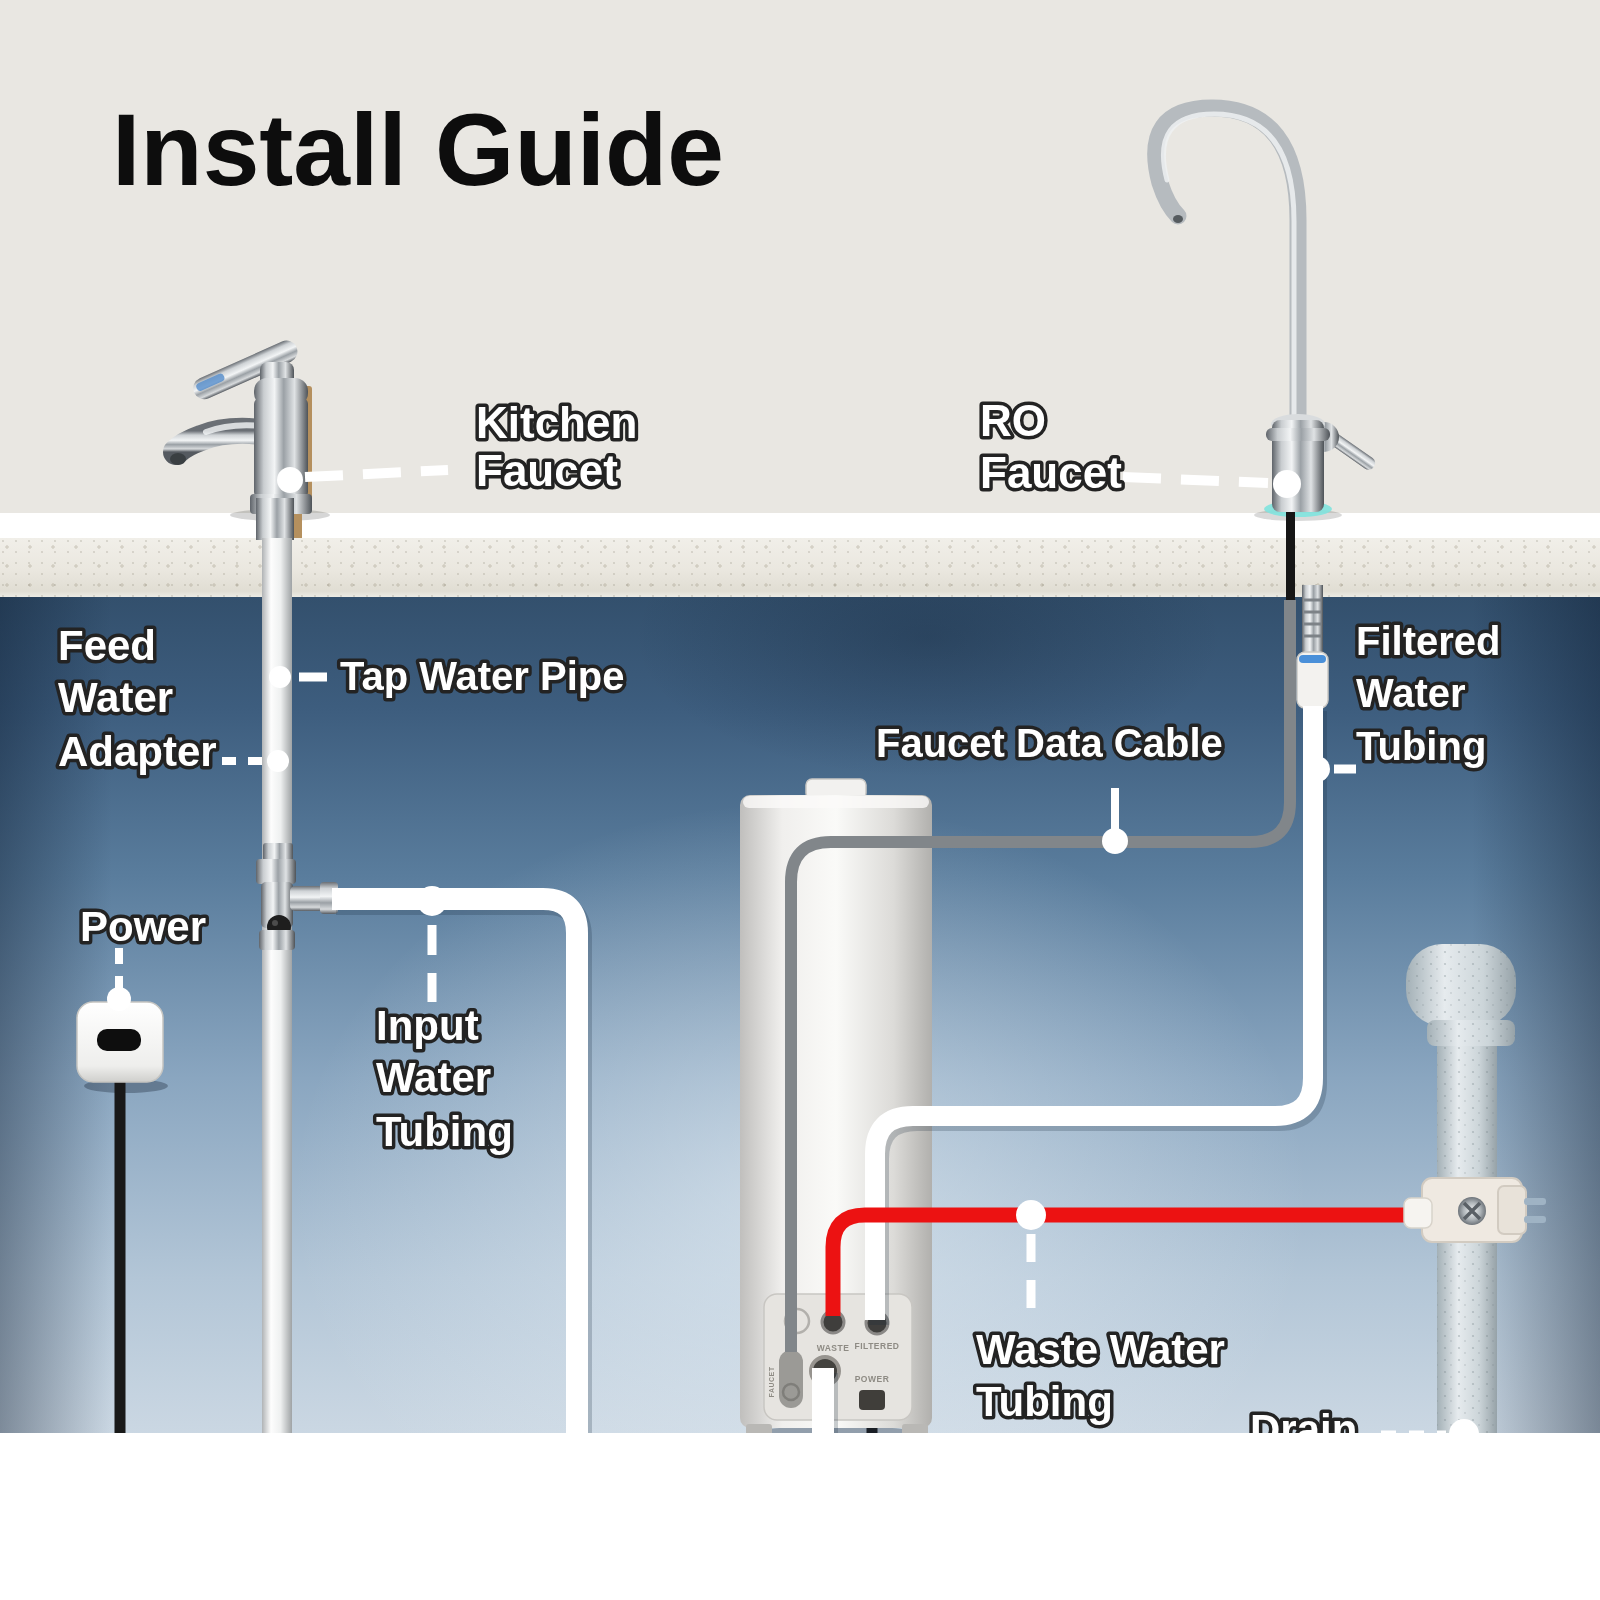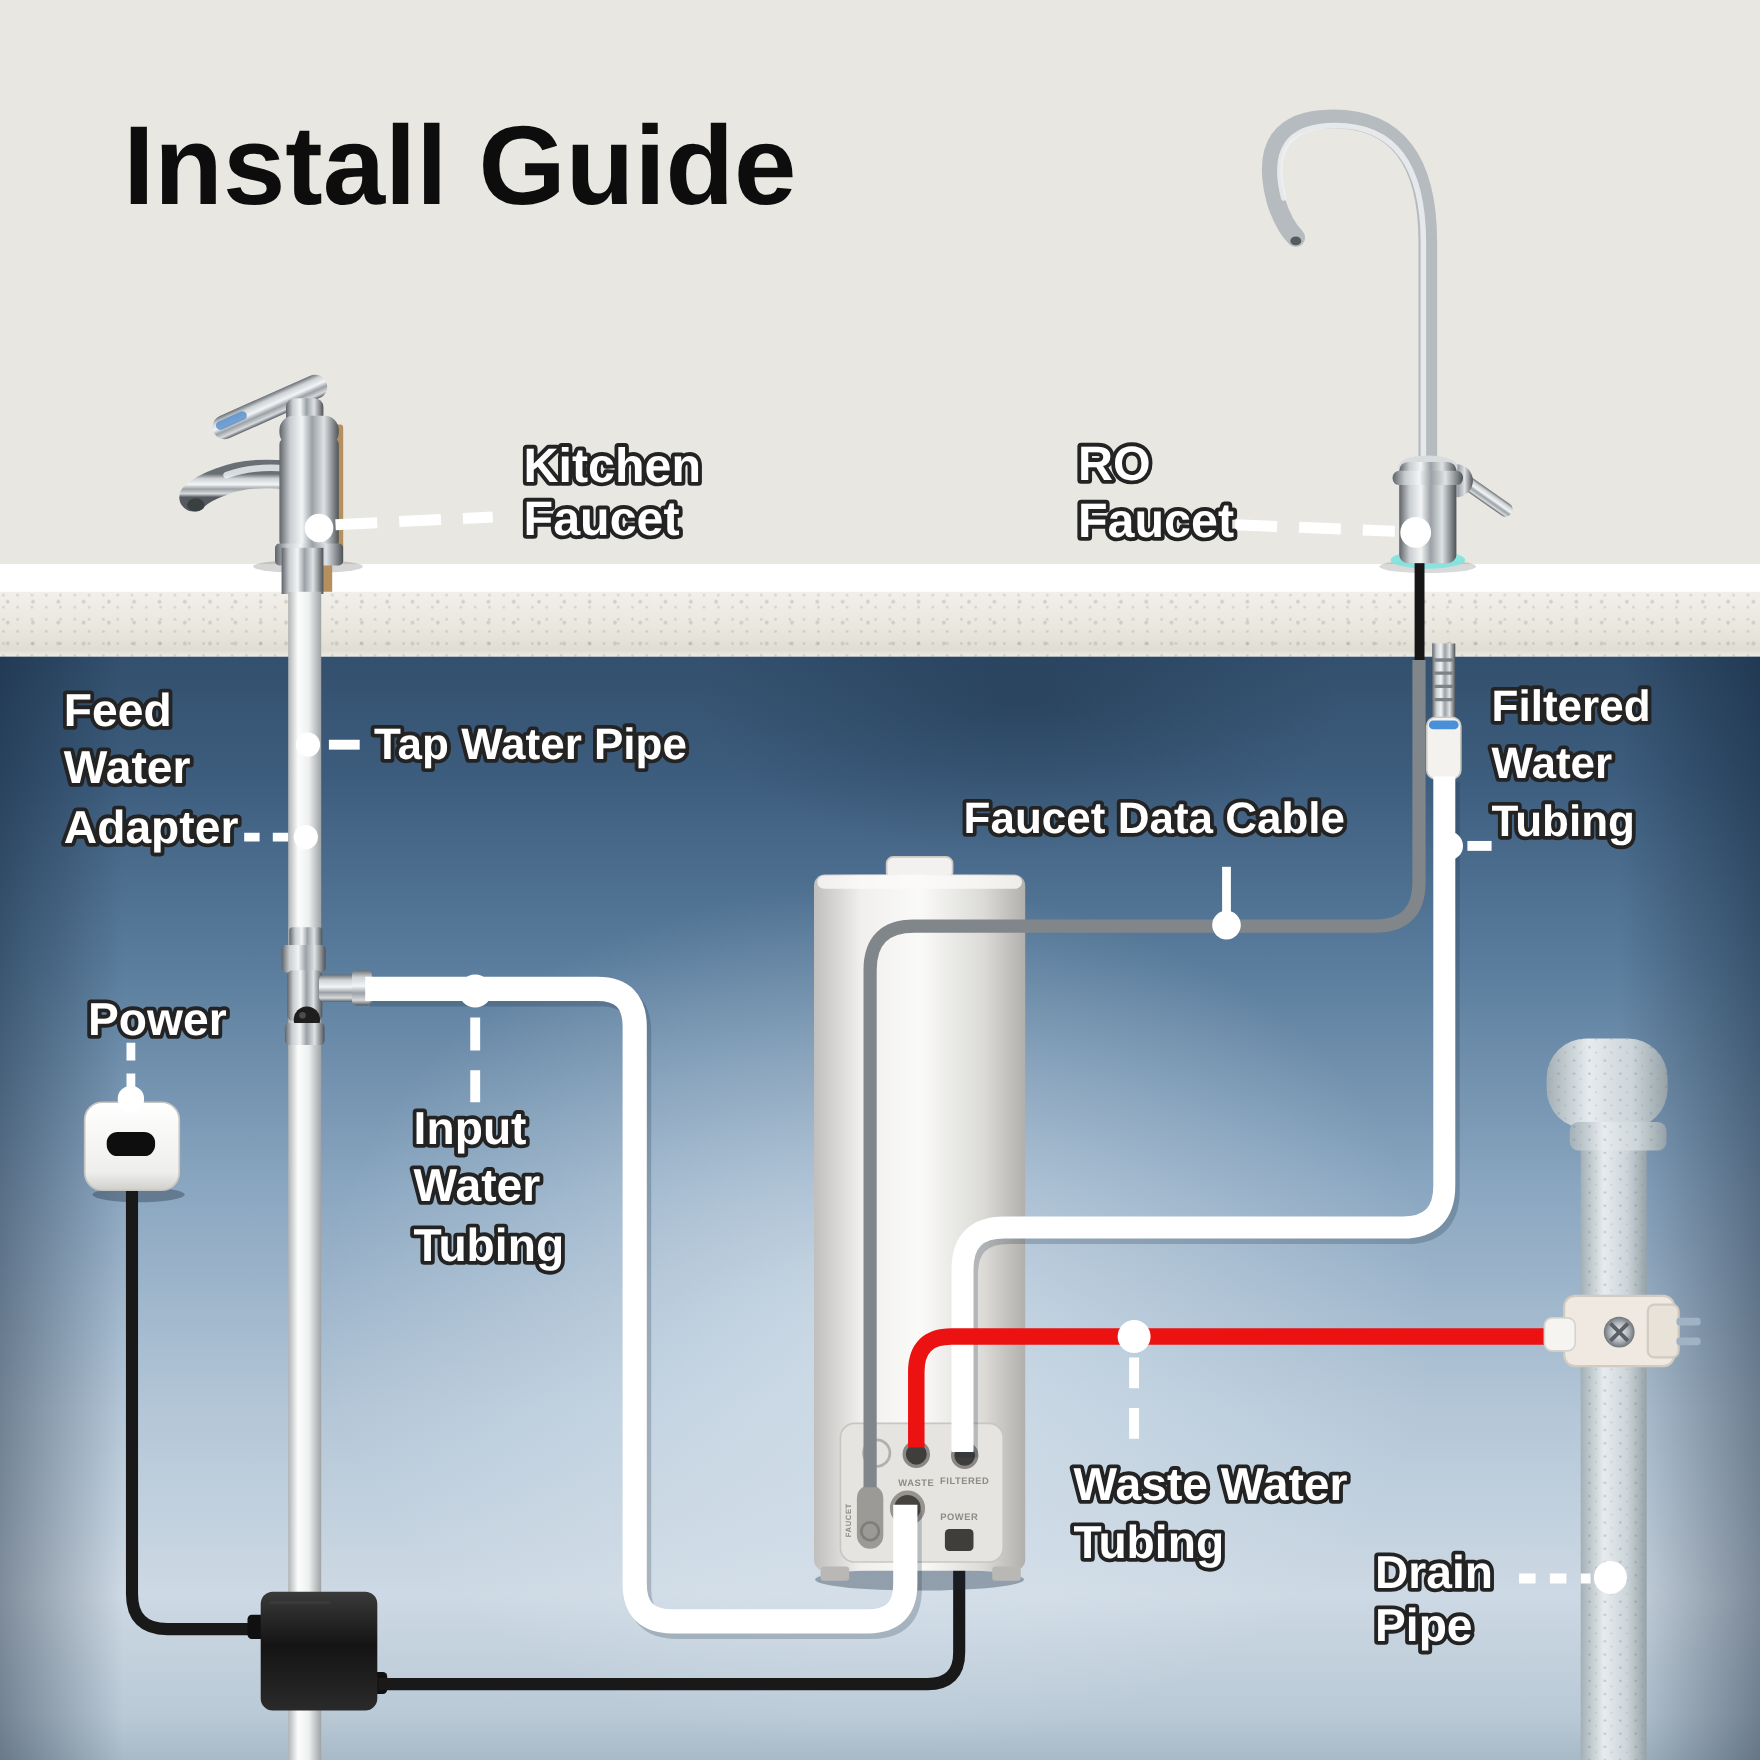--- a/index.html
+++ b/index.html
@@ -1,16 +1,16 @@
 <!DOCTYPE html>
 <html><head>
 <meta charset="utf-8">
 <style>
   html,body{margin:0;padding:0;background:#fff;}
-  .canvas{position:relative;width:1600px;height:1600px;overflow:hidden;font-family:"Liberation Sans",sans-serif;}
+  .canvas{position:relative;width:1600px;height:1433px;overflow:hidden;font-family:"Liberation Sans",sans-serif;}
   
   .marble{position:absolute;left:0;top:0;width:1600px;height:513px;
     background:
       radial-gradient(ellipse 1200px 500px at 75% 8%, rgba(196,189,175,.38), transparent 60%),
       linear-gradient(115deg, transparent 44%, rgba(171,163,148,.42) 44.5%, transparent 45.6%),
       linear-gradient(100deg, transparent 63%, rgba(171,163,148,.30) 63.4%, transparent 64.2%),
       linear-gradient(128deg, transparent 55%, rgba(180,173,158,.26) 55.3%, transparent 56.1%),
       linear-gradient(180deg,#edecе8,#e8e6e1);
     background-color:#e9e7e2;}
   .white-strip{position:absolute;left:0;top:513px;width:1600px;height:25px;background:#ffffff;}

